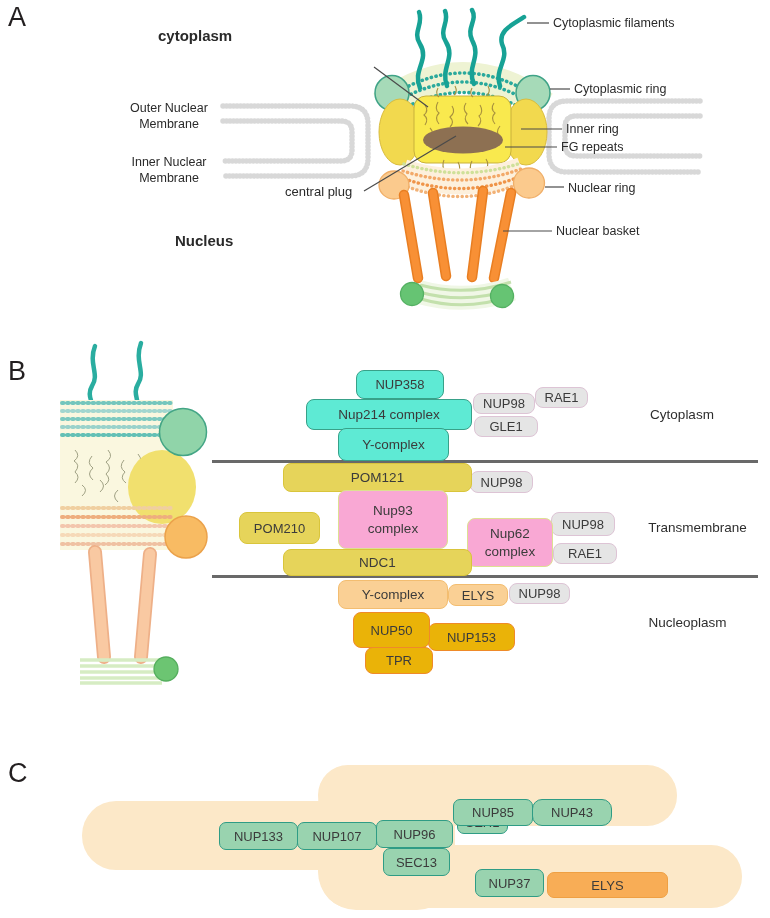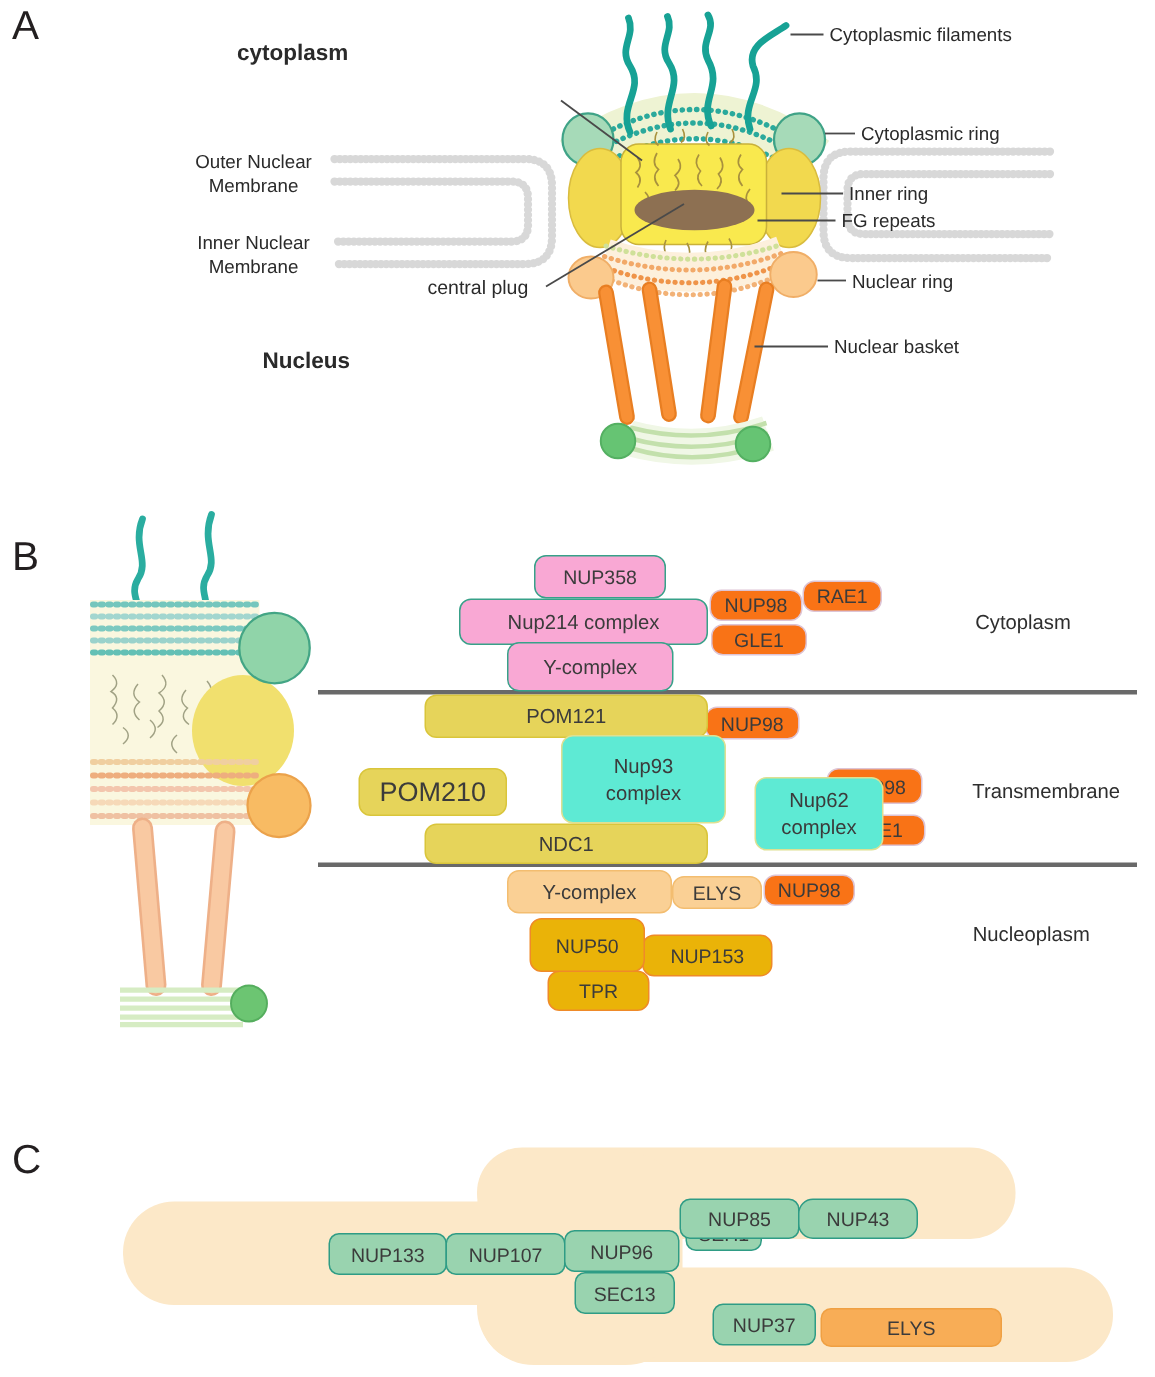--- a/index.html
+++ b/index.html
@@ -5,24 +5,24 @@
   html,body{margin:0;padding:0;background:#fff;}
   #fig{position:relative;width:770px;height:918px;background:#ffffff;overflow:hidden;
        font-family:"Liberation Sans", sans-serif;color:#2a2a2a;}
   .abs{position:absolute;}
   .panel-letter{position:absolute;font-size:27px;color:#231f20;}
   .blabel{position:absolute;font-size:12.5px;color:#2a2a2a;white-space:nowrap;}
   .bold15{font-weight:bold;font-size:15px;}
   .pre{white-space:pre-line;text-align:center;line-height:1.28;}
   .bx{position:absolute;display:flex;align-items:center;justify-content:center;
       border-radius:8px;font-size:13px;color:#3b3b3b;box-sizing:border-box;z-index:2;}
-  .green {background:#f9a8d4;border:1.5px solid #38a189;}
-  .pink  {background:#f97316;border:1.5px solid #ddc4d5;z-index:1;}
+  .green {background:#5eead4;border:1.5px solid #38a189;}
+  .pink  {background:#e5e5e5;border:1.5px solid #ddc4d5;z-index:1;}
   .yellow{background:#e6d45a;border:1.5px solid #d9c53b;}
-  .lty   {background:#5eead4;border:1.5px solid #dde092;margin-left:36px;}
+  .lty   {background:#f9a8d4;border:1.5px solid #dde092;}
   .lto   {background:#fad095;border:1.5px solid #f3bd70;}
   .org   {background:#eab308;border:1.5px solid #ef8a29;}
   .cgreen{background:#99d3af;border:1.5px solid #2f9c85;border-radius:7px;}
   .corange{background:#f8ad56;border:1.5px solid #efa043;border-radius:7px;}
   .blob{position:absolute;background:#fce8c8;z-index:0;}
   .divider{position:absolute;left:212px;width:546px;height:2.5px;background:#696969;z-index:0;}
   .regionlbl{position:absolute;font-size:13.5px;color:#2e2e2e;text-align:center;z-index:3;}
 </style>
 </head>
 <body>
@@ -212,21 +212,21 @@
   <div class="bx pink" style="left:535px;top:387px;width:53px;height:21px;">RAE1</div>
   <div class="bx pink" style="left:474px;top:416px;width:64px;height:21px;">GLE1</div>
   <div class="bx green" style="left:356px;top:370px;width:88px;height:29px;">NUP358</div>
   <div class="bx green" style="left:306px;top:399px;width:166px;height:31px;font-size:13.5px;">Nup214 complex</div>
   <div class="bx green" style="left:338px;top:428px;width:111px;height:33px;font-size:13.5px;">Y-complex</div>
 
   <div class="bx pink" style="left:470px;top:471px;width:63px;height:22px;">NUP98</div>
   <div class="bx yellow" style="left:283px;top:463px;width:189px;height:29px;font-size:13.5px;">POM121</div>
   <div class="bx lty pre" style="left:338px;top:490px;width:110px;height:59px;font-size:13.5px;">Nup93
 complex</div>
-  <div class="bx yellow" style="left:239px;top:512px;width:99px;height:32px;font-size:18px;">POM210</div>
+  <div class="bx yellow" style="left:239px;top:512px;width:81px;height:32px;font-size:13px;">POM210</div>
   <div class="bx pink" style="left:551px;top:512px;width:64px;height:24px;">NUP98</div>
   <div class="bx pink" style="left:553px;top:543px;width:64px;height:21px;">RAE1</div>
   <div class="bx lty pre" style="left:467px;top:518px;width:86px;height:49px;font-size:13.5px;">Nup62
 complex</div>
   <div class="bx yellow" style="left:283px;top:549px;width:189px;height:27px;font-size:13.5px;">NDC1</div>
 
   <div class="bx pink" style="left:509px;top:583px;width:61px;height:21px;">NUP98</div>
   <div class="bx lto" style="left:448px;top:584px;width:60px;height:22px;">ELYS</div>
   <div class="bx lto" style="left:338px;top:580px;width:110px;height:29px;font-size:13.5px;">Y-complex</div>
   <div class="bx org" style="left:428px;top:623px;width:87px;height:28px;">NUP153</div>

